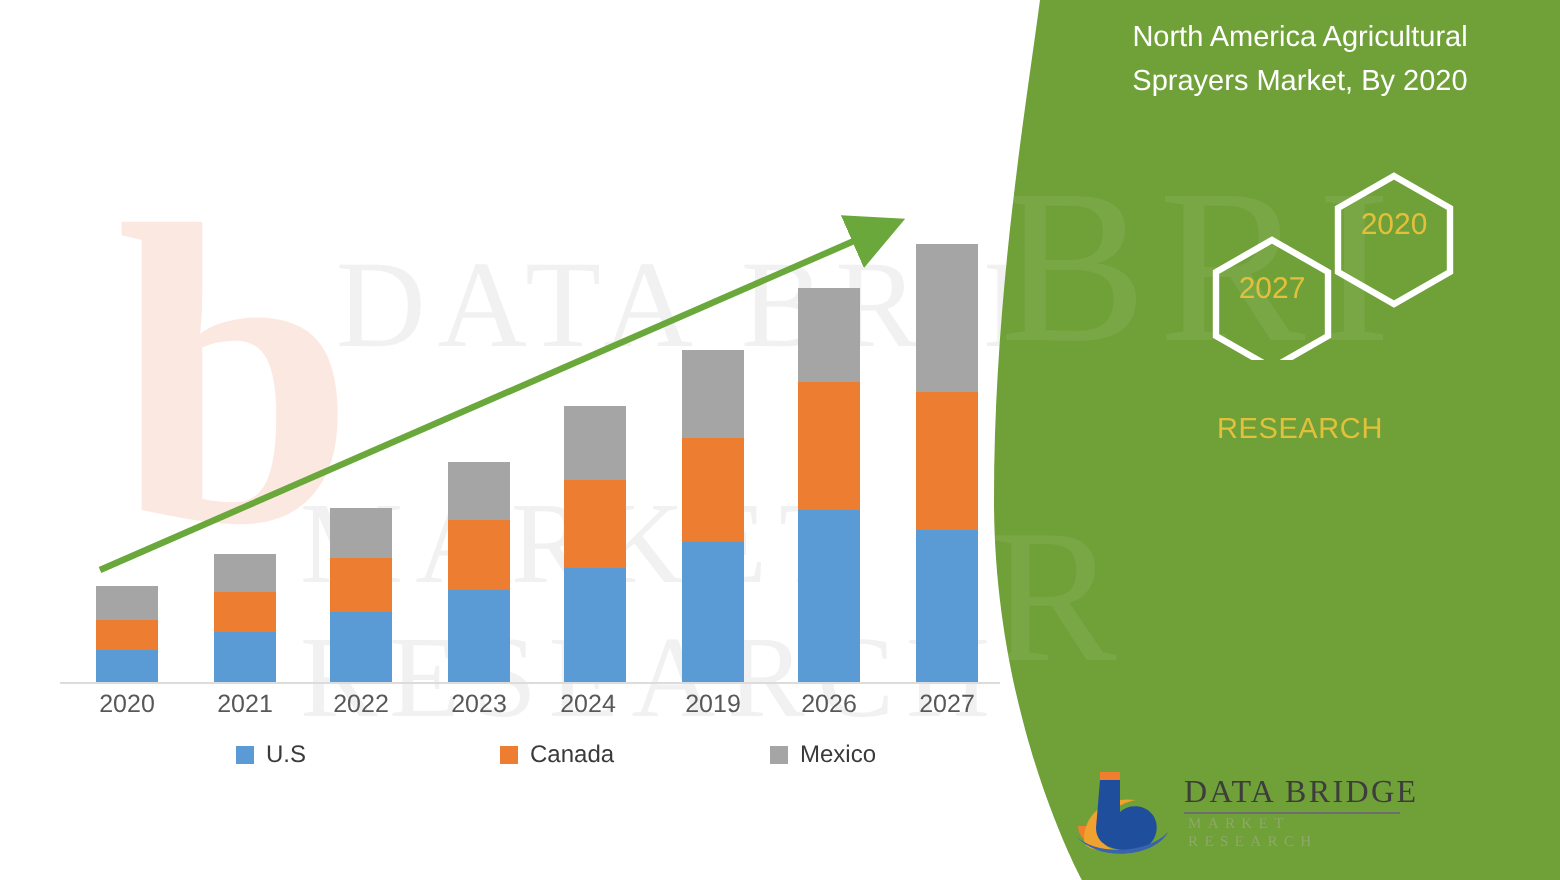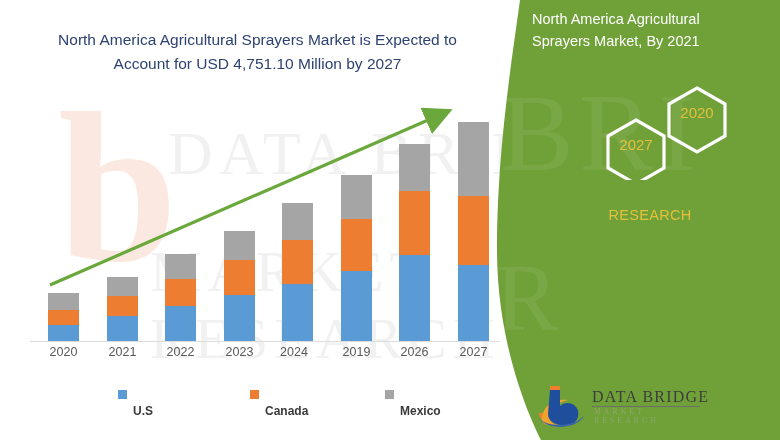--- a/index.html
+++ b/index.html
@@ -49,28 +49,28 @@
     font-size:12.5px;color:#585858;
   }
 
   
   .arrow{position:absolute;left:30px;top:95px;width:470px;height:250px;pointer-events:none;}
 
   
   .legend{position:absolute;left:30px;top:370px;width:470px;height:20px;}
   .lg-item{position:absolute;display:flex;align-items:center;gap:6px;}
   .lg-swatch{width:9px;height:9px;display:inline-block;}
-  .lg-text{font-size:12px;color:#3a3a3a;font-weight:700;margin-top:34px;}
+  .lg-text{font-size:12px;color:#3a3a3a;font-weight:400;}
 
   
   .panel{position:absolute;left:0;top:0;width:780px;height:440px;pointer-events:none;}
   .panel-content{position:absolute;left:520px;top:0;width:260px;height:440px;}
   .panel-title{
     position:absolute;left:12px;top:8px;width:236px;
-    text-align:left;color:#ffffff;font-size:14.5px;line-height:22px;
+    text-align:center;color:#ffffff;font-size:14.5px;line-height:22px;
   }
   .hexwrap{position:absolute;left:0;top:80px;width:260px;height:100px;}
   .hex-year{
     position:absolute;color:#e3c03c;font-size:15px;font-weight:400;
     text-align:center;
   }
   .hex-2027{left:86px;top:56px;width:60px;}
   .hex-2020{left:147px;top:24px;width:60px;}
 
   .brand{
@@ -94,24 +94,20 @@
 </style>
 </head>
 <body>
 
 <div id="root">
 
   <div class="wm wm-b">b</div>
   <div class="wm wm-word wm-data">DATA BRIDGE</div>
   <div class="wm wm-word wm-market">MARKET RESEARCH</div>
 
-  <div class="title">
-    <span>North America Agricultural Sprayers Market is Expected to</span><br>
-    <span>Account for USD 4,751.10 Million by 2027</span>
-  </div>
 
   <div class="plot">
     <div class="axis-line"></div>
     <div id="bars-host">
         <div class="bar" style="left: 18px;">
           <span class="seg mx" style="height: 17px; background: rgb(165, 165, 165);"></span>
           <span class="seg ca" style="height: 15px; background: rgb(237, 125, 49);"></span>
           <span class="seg us" style="height: 16px; background: rgb(91, 155, 213);"></span>
         </div>
         <div class="bar" style="left: 77px;">
@@ -191,21 +187,21 @@
     <path id="panel-path" d="M520,0 L780,0 L780,440 L541,440 C541,440 497,360 497,250 C497,150 512,60 520,0 Z" fill="#70a038"></path>
     <g opacity="0.07" fill="#ffffff">
       <text x="500" y="170" font-family="Liberation Serif, serif" font-size="110" letter-spacing="6">BRI</text>
       <text x="495" y="330" font-family="Liberation Serif, serif" font-size="95" letter-spacing="8">R</text>
     </g>
   </svg>
 
   <div class="panel-content">
     <div class="panel-title">
       <span>North America Agricultural</span><br>
-      <span>Sprayers Market, By 2021</span>
+      <span>Sprayers Market, By 2020</span>
     </div>
 
     <div class="hexwrap">
       <svg width="260" height="100" viewBox="0 0 260 100">
 
         <polygon points="177,8 205,24 205,56 177,72 149,56 149,24" fill="none" stroke="#ffffff" stroke-width="3.2"></polygon>
 
         <polygon points="116,40 144,56 144,88 116,104 88,88 88,56" fill="none" stroke="#ffffff" stroke-width="3.2"></polygon>
       </svg>
       <div class="hex-year hex-2020">2020</div>

